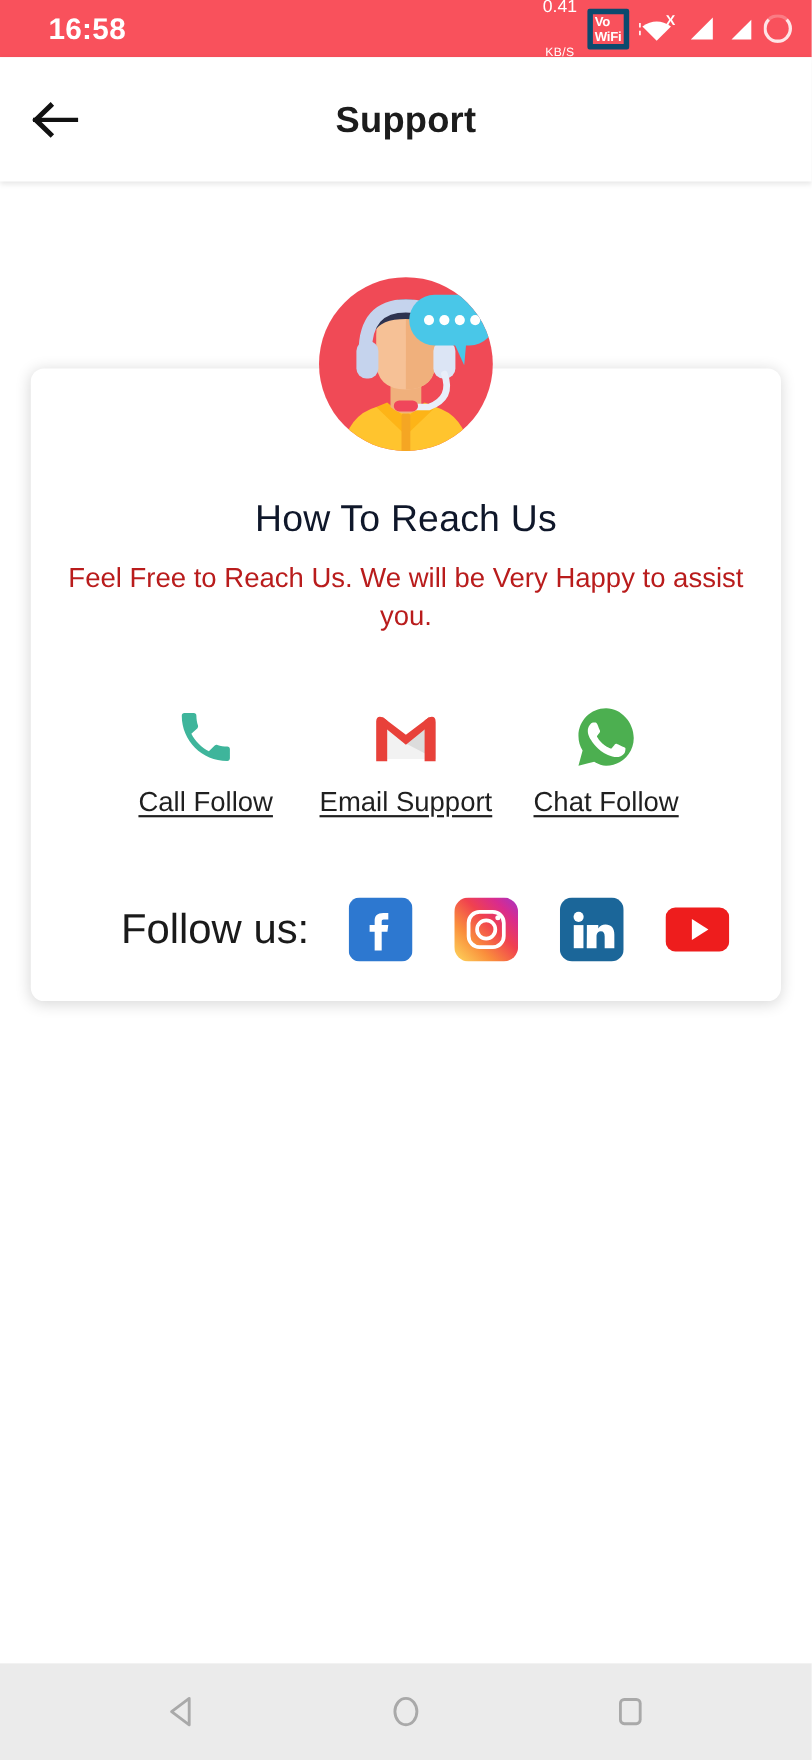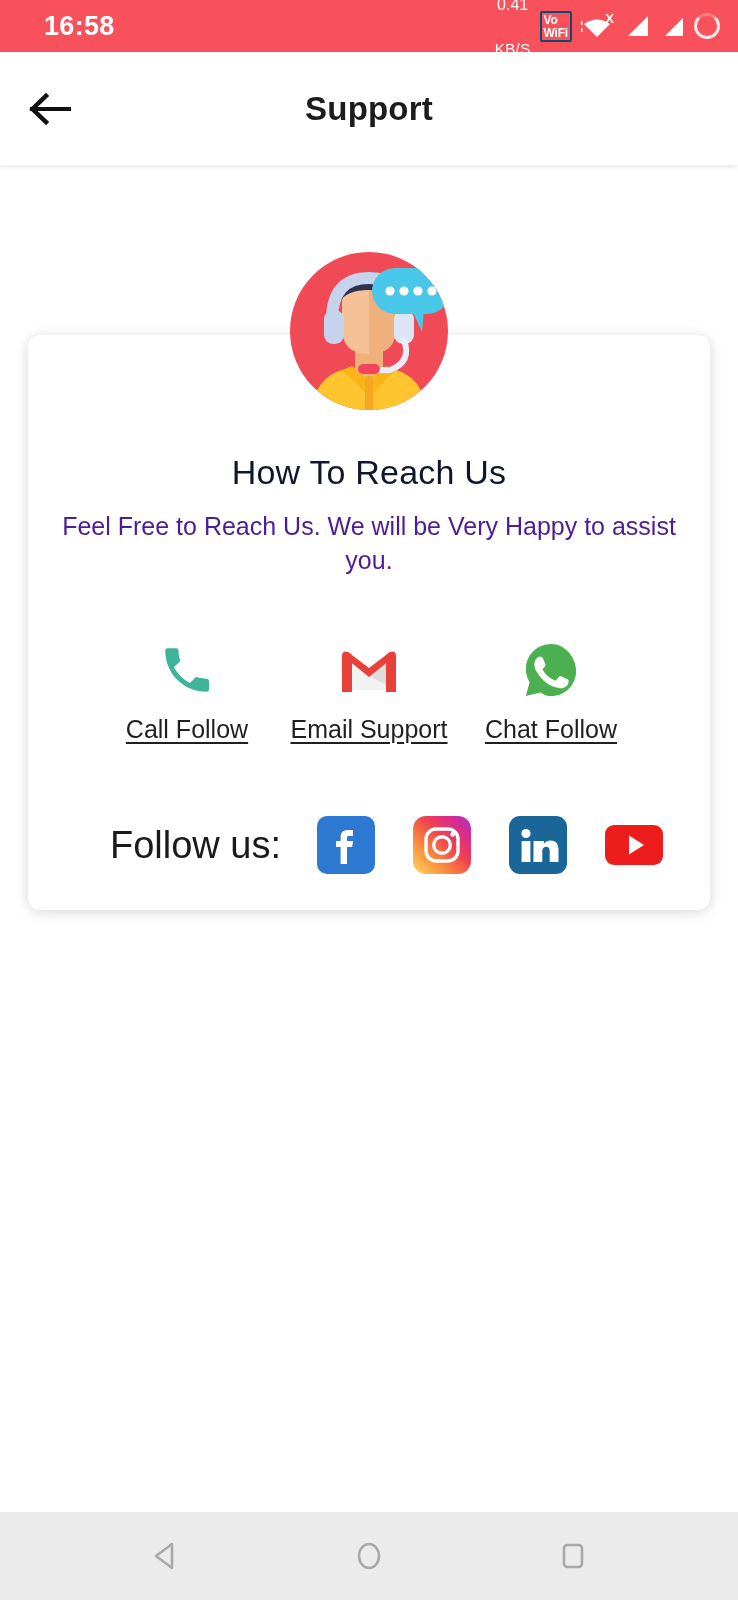--- a/index.html
+++ b/index.html
@@ -43,24 +43,24 @@
   }
   .netspeed {
     display: flex;
     flex-direction: column;
     align-items: center;
     line-height: 1;
     color: #ffffff;
     gap: 16px;
   }
   .netspeed .n1 { font-size: 16px; font-weight: 500; }
-  .netspeed .n2 { font-size: 15px; margin-top: 12px; letter-spacing: .4px; }
+  .netspeed .n2 { font-size: 11px; margin-top: 12px; letter-spacing: .4px; }
 
   .vowifi {
-    border: 2px solid #0c4a6e;
+    border: 5px solid #0c4a6e;
     border-radius: 2px;
     padding: 1px 2px;
     display: flex;
     flex-direction: column;
     line-height: 1;
     color: #ffffff;
   }
   .vowifi span { font-size: 12px; font-weight: bold; letter-spacing: -.2px; }
   .vowifi .r1 { margin-bottom: 1px; }
 
@@ -142,21 +142,21 @@
     color: #0f172a;
     font-weight: normal;
     letter-spacing: .2px;
   }
   .card-sub {
     margin: 18px auto 0;
     max-width: 615px;
     text-align: center;
     font-size: 25px;
     line-height: 1.34;
-    color: #4c1d95;
+    color: #b91c1c;
   }
 
   .options {
     display: flex;
     justify-content: space-between;
     margin: 62px 42px 0;
   }
   .option {
     width: 200px;
     display: flex;

